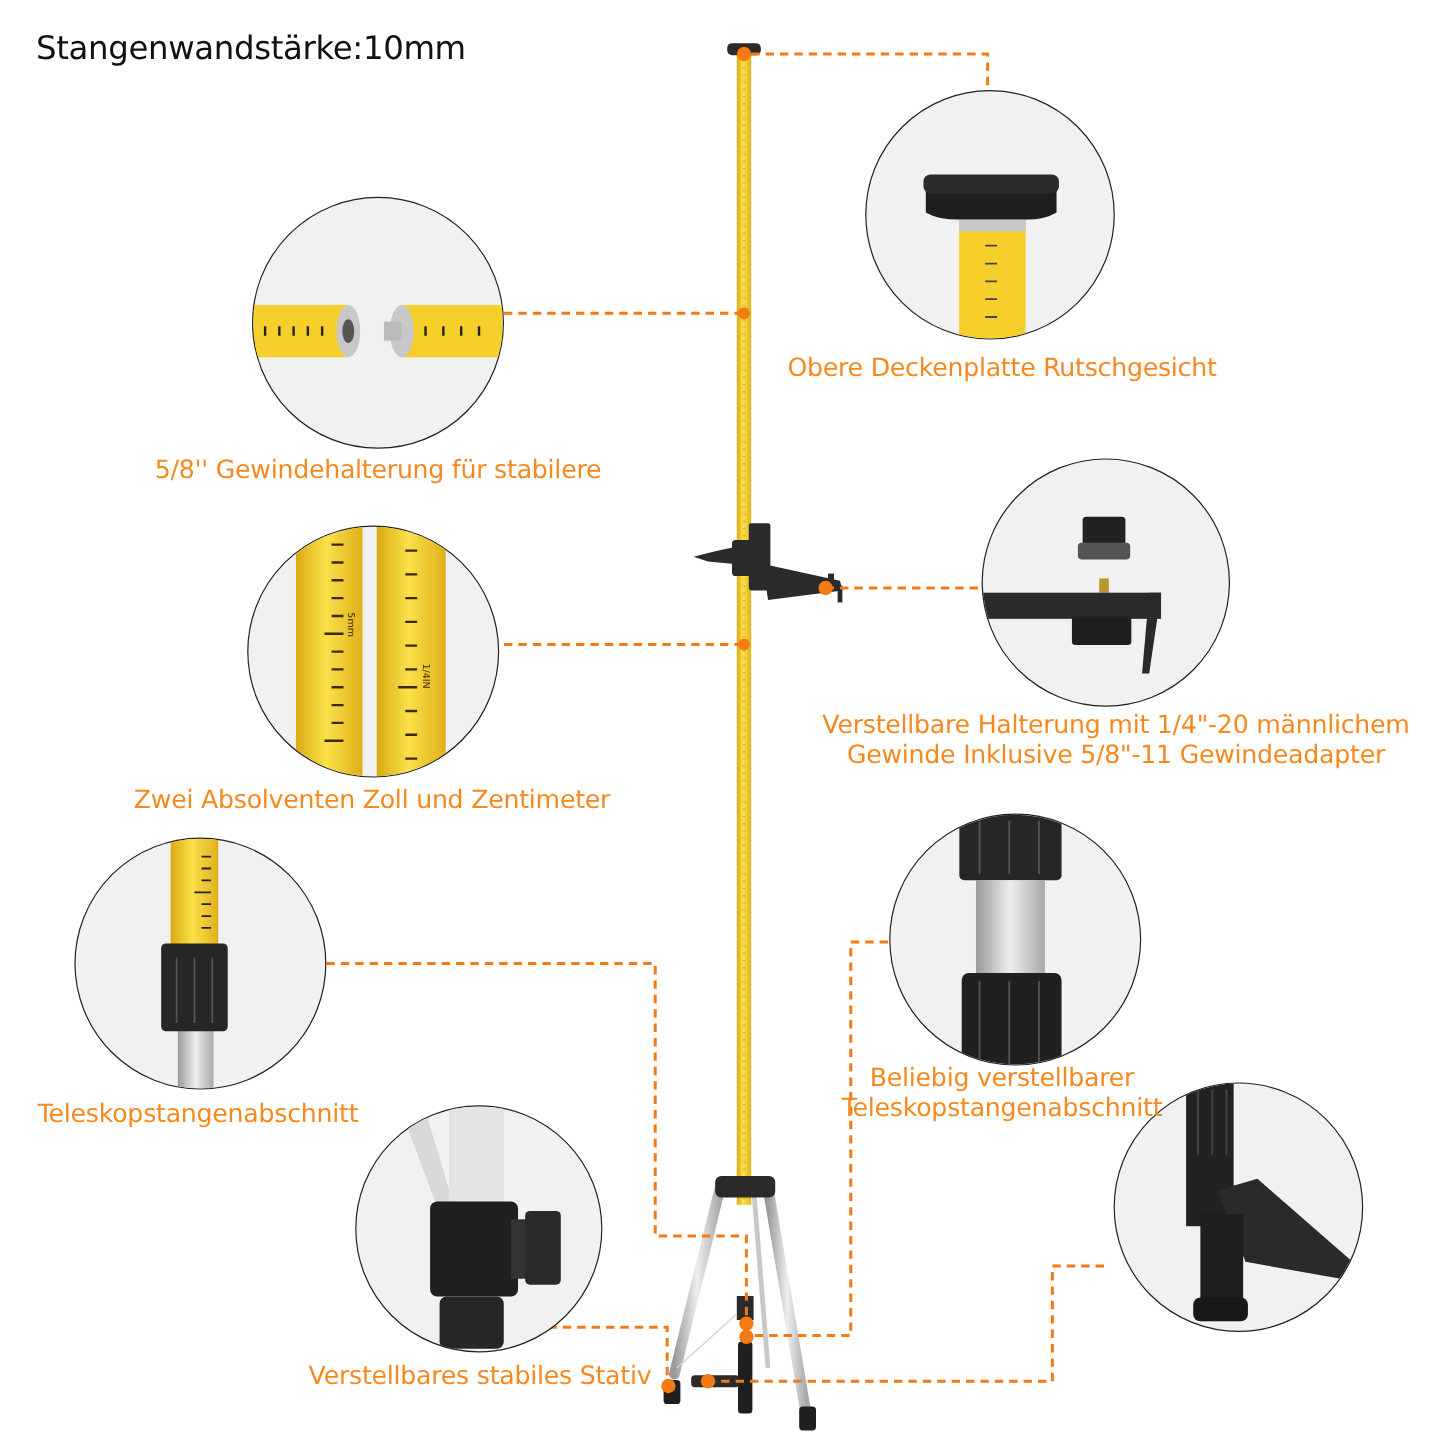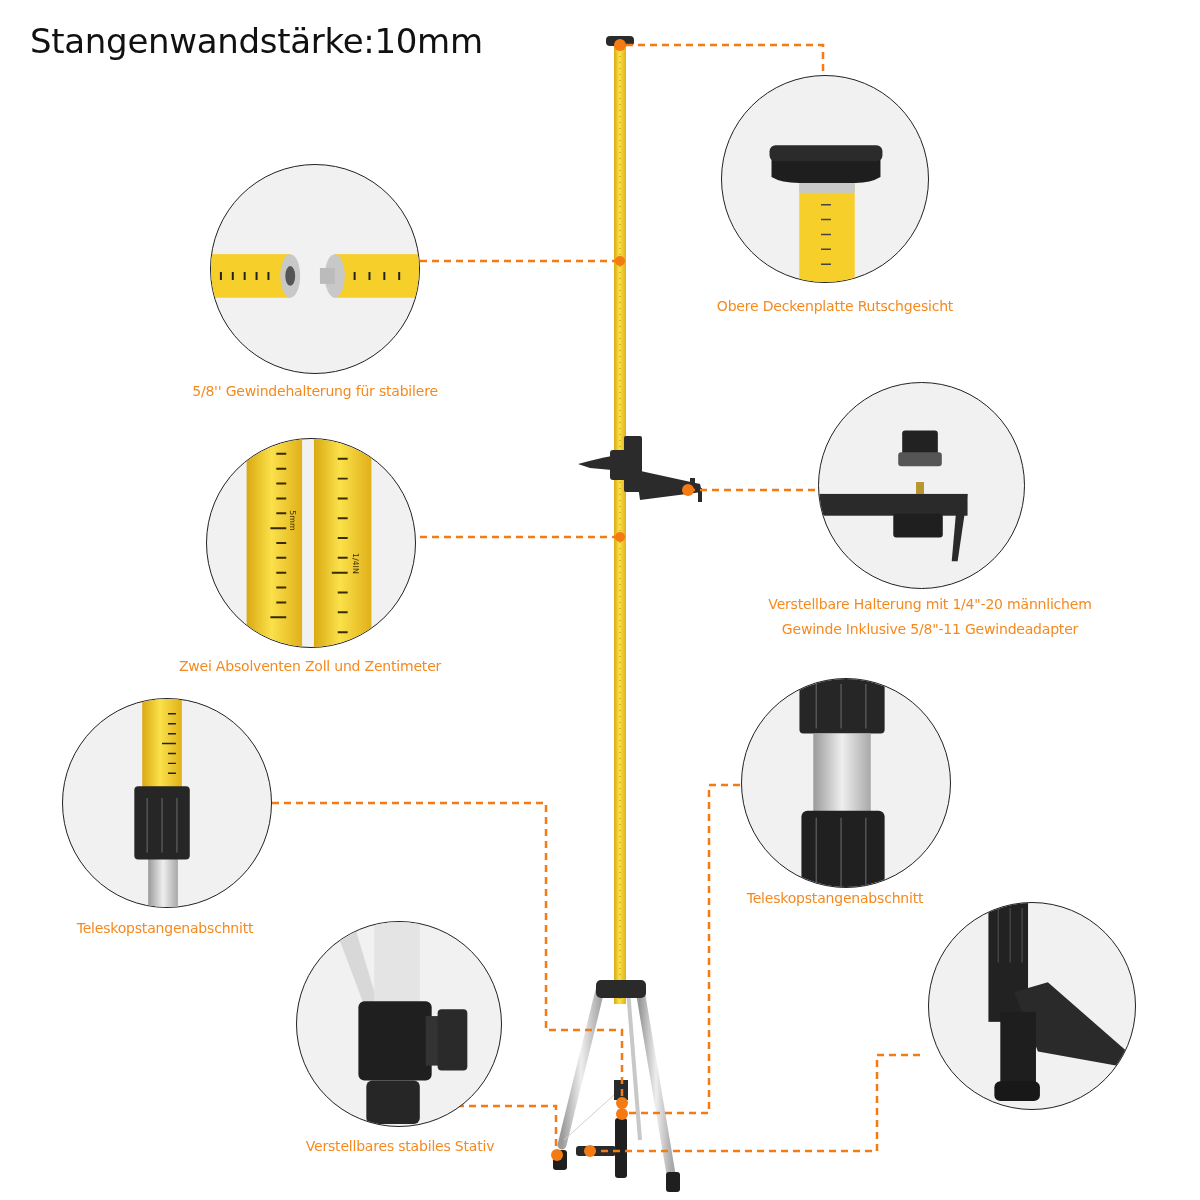--- a/index.html
+++ b/index.html
@@ -1,18 +1,18 @@
 <!DOCTYPE html>
 <html><head>
 <meta charset="utf-8">
 <style>
   html, body { margin:0; padding:0; background:#ffffff; }
   body { width:1200px; height:1200px; position:relative; overflow:hidden; font-family:"DejaVu Sans", sans-serif; }
-  .specs { position:absolute; left:30px; top:22px; color:#111; font-size:34px; line-height:38px; letter-spacing:-0.3px; }
-  .label { position:absolute; color:#f5891e; font-size:14px; line-height:25px; text-align:center; white-space:nowrap; letter-spacing:-0.2px; }
+  .specs { position:absolute; left:30px; top:22px; color:#111; font-size:27px; line-height:38px; letter-spacing:-0.3px; }
+  .label { position:absolute; color:#f5891e; font-size:21px; line-height:25px; text-align:center; white-space:nowrap; letter-spacing:-0.2px; }
   .circle { position:absolute; border:1.5px solid #222; border-radius:50%; background:#f1f1f1; overflow:hidden; box-sizing:border-box; }
   svg.overlay { position:absolute; left:0; top:0; width:1200px; height:1200px; }
   .circle svg { position:absolute; left:0; top:0; width:100%; height:100%; }
 </style>
 </head>
 <body>
 
 <div class="specs">
   <div>Stangenwandstärke:10mm</div>
 </div>
@@ -237,19 +237,20 @@
   <div>Verstellbare Halterung mit 1/4"-20 männlichem</div>
   <div>Gewinde Inklusive 5/8"-11 Gewindeadapter</div>
 </div>
 <div class="label" style="left:100px;top:654px;width:420px;">
   <div>Zwei Absolventen Zoll und Zentimeter</div>
 </div>
 <div class="label" style="left:10px;top:916px;width:310px;">
   <div>Teleskopstangenabschnitt</div>
 </div>
 <div class="label" style="left:700px;top:886px;width:270px;">
+  <div>Beliebig verstellbarer</div>
   <div>Teleskopstangenabschnitt</div>
 </div>
 <div class="label" style="left:250px;top:1134px;width:300px;">
   <div>Verstellbares stabiles Stativ</div>
 </div>
 <div class="label" style="left:895px;top:1116px;width:300px;">
 </div>
 
 </body></html>

